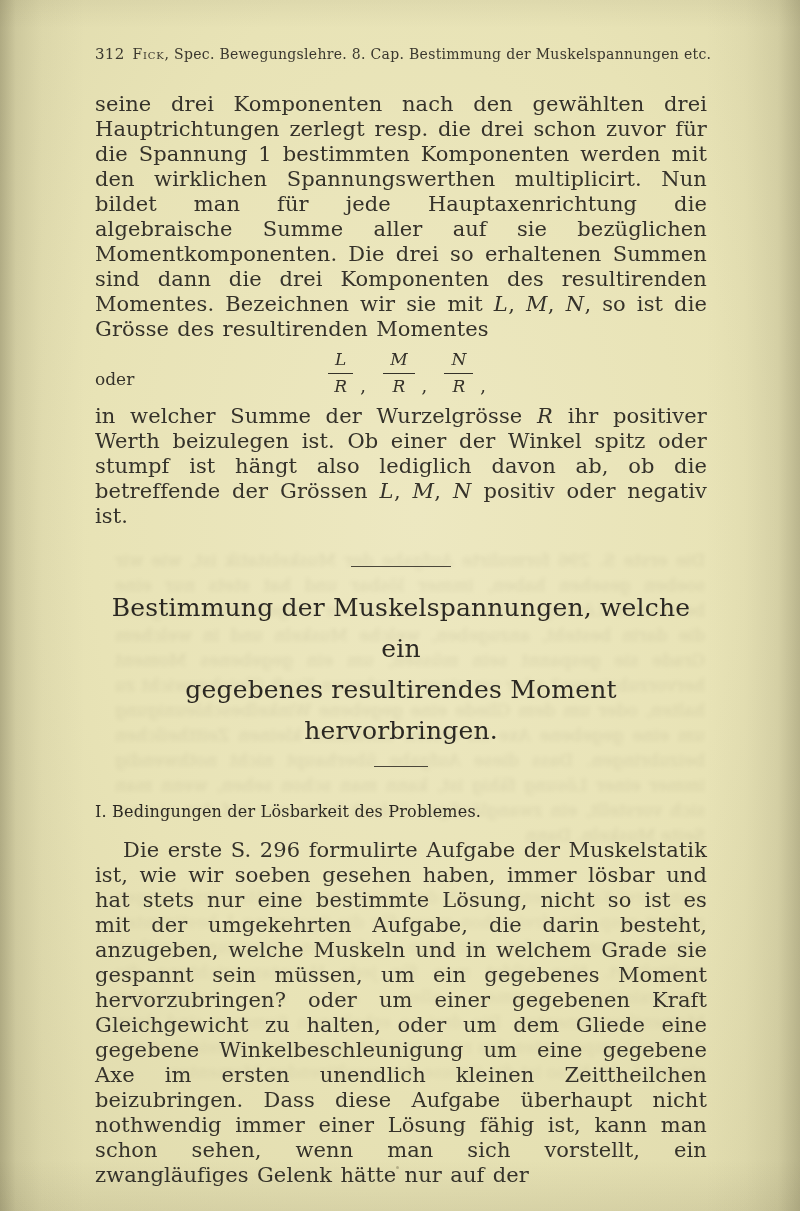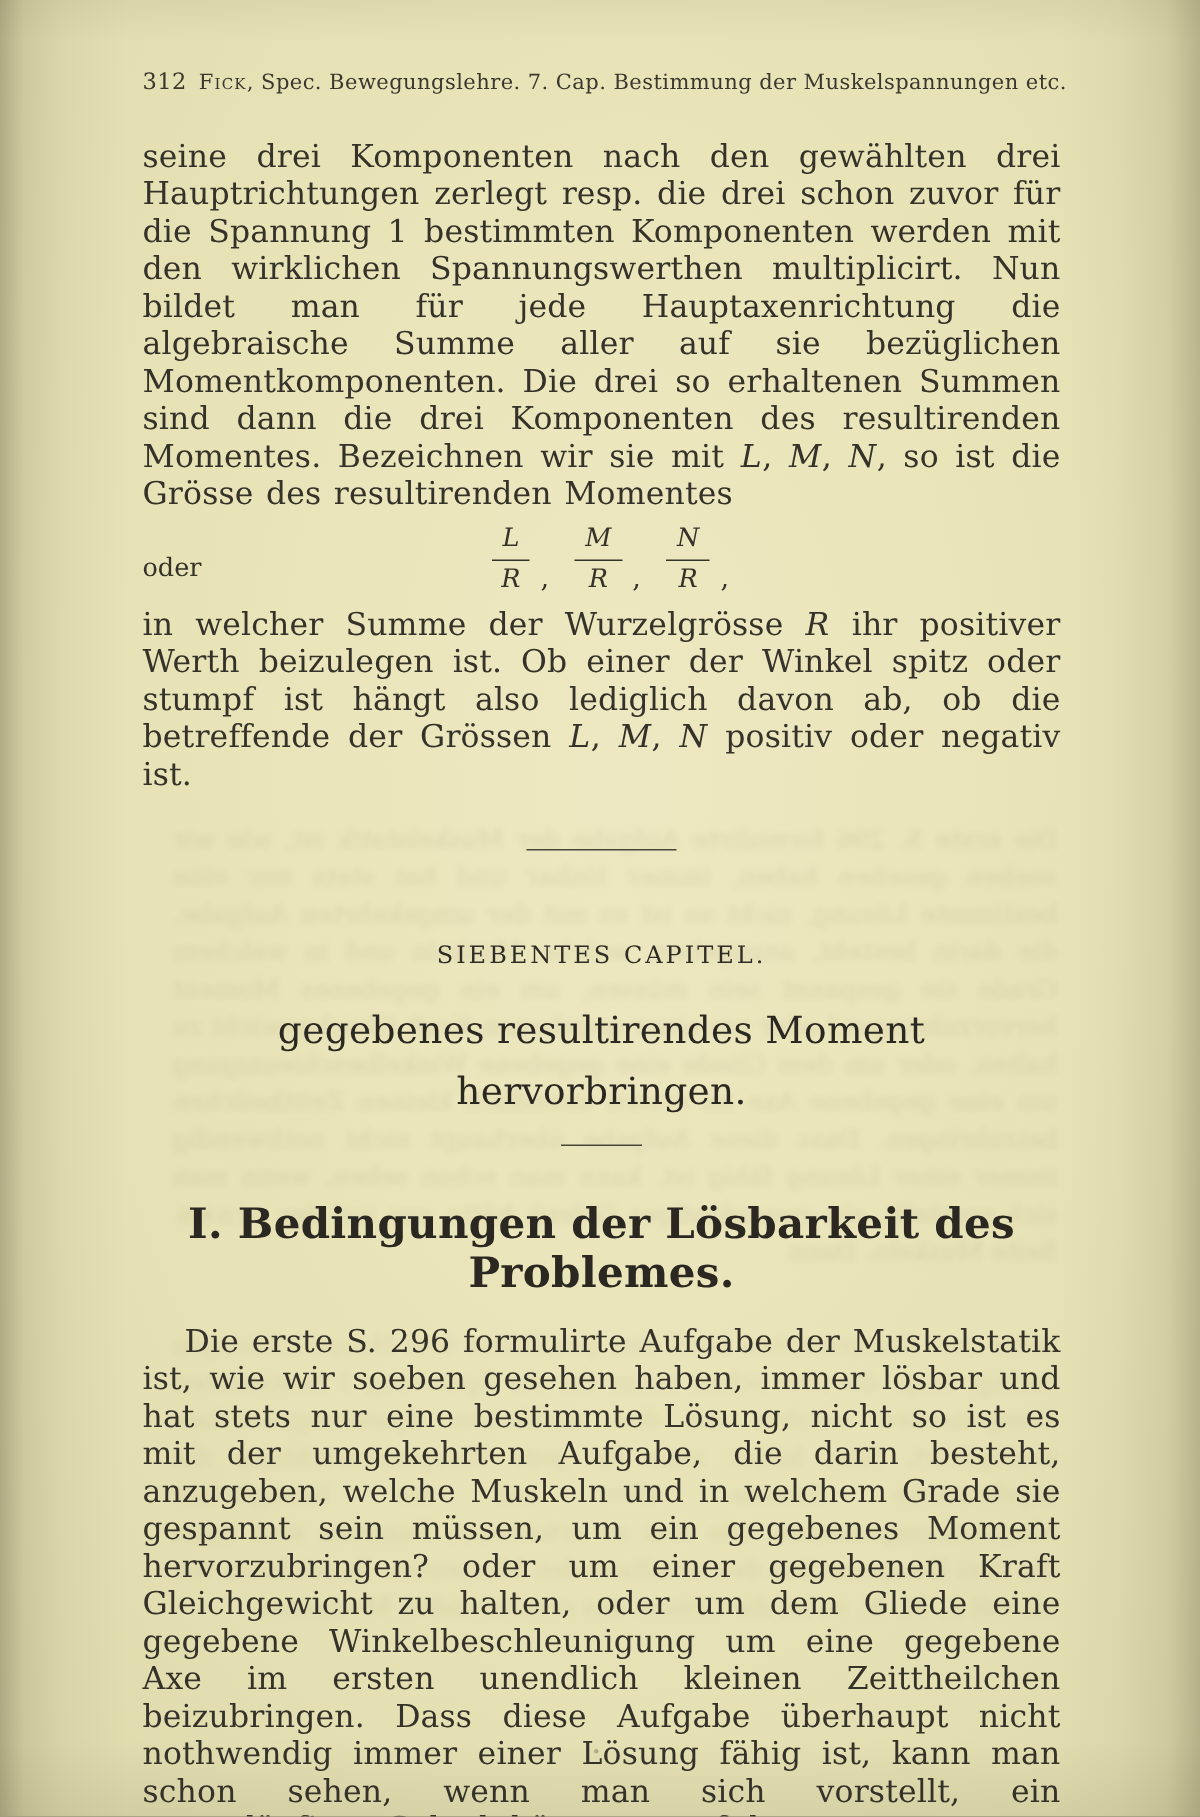--- a/index.html
+++ b/index.html
@@ -48,21 +48,21 @@
   .frac .num{display:block;padding:0 7px 3px;border-bottom:1.4px solid var(--ink);}
   .frac .den{display:block;padding-top:3px;}
   .fcomma{display:inline-block;vertical-align:-14px;font-size:18px;}
   
   .rule{border:0;border-top:1.6px solid var(--rule);height:0;}
   .rule-long{width:100px;margin:37px auto 0;}
   .rule-short{width:54px;margin:15px auto 0;}
   
   .kicker{margin-top:60px;text-align:center;font-size:16px;letter-spacing:2px;color:#2f2c25;}
   .chapter-title{margin-top:20px;text-align:center;font-size:25px;line-height:41px;color:#2b2822;letter-spacing:.2px;}
-  .section-heading{margin-top:35px;text-align:center;font-size:28px;font-weight:bold;color:#2b2822;letter-spacing:.2px;}
+  .section-heading{margin-top:35px;text-align:left;font-size:16px;font-weight:normal;color:#2b2822;letter-spacing:.2px;}
   .section-par{margin-top:17px;}
   
   .bleed{
     position:absolute;width:590px;overflow:hidden;
     transform:scaleX(-1);filter:blur(2.1px);opacity:.13;
     color:#6e6846;font-size:17px;line-height:25px;text-align:justify;
     pointer-events:none;user-select:none;
   }
   .bleed-1{left:115px;top:548px;height:300px;}
   .bleed-2{left:115px;top:885px;height:250px;opacity:.09;}
@@ -72,21 +72,21 @@
 <body>
 
 <div class="page">
 
   <div class="bleed bleed-1"><span>Die erste S. 296 formulirte Aufgabe der Muskelstatik ist, wie wir soeben gesehen haben, immer lösbar und hat stets nur eine bestimmte Lösung, nicht so ist es mit der umgekehrten Aufgabe, die darin besteht, anzugeben, welche Muskeln und in welchem Grade sie gespannt sein müssen, um ein gegebenes Moment hervorzubringen? oder um einer gegebenen Kraft Gleichgewicht zu halten, oder um dem Gliede eine gegebene Winkelbeschleunigung um eine gegebene Axe im ersten unendlich kleinen Zeittheilchen beizubringen. Dass diese Aufgabe überhaupt nicht nothwendig immer einer Lösung fähig ist, kann man schon sehen, wenn man sich vorstellt, ein zwangläufiges Gelenk hätte nur auf der </span><span class="sperr">einen</span><span> Seite Muskeln. Dann</span></div>
   <div class="bleed bleed-2"><span>seine drei Komponenten nach den gewählten drei Hauptrichtungen zerlegt resp. die drei schon zuvor für die Spannung 1 bestimmten Komponenten werden mit den wirklichen Spannungswerthen multiplicirt. Nun bildet man für jede Hauptaxenrichtung die algebraische Summe aller auf sie bezüglichen Momentkomponenten. Die drei so erhaltenen Summen sind dann die drei Komponenten des resultirenden Momentes. Bezeichnen wir sie mit </span><i>L</i><span>, </span><i>M</i><span>, </span><i>N</i><span>, so ist die Grösse des resultirenden Momentes</span></div>
 
   <div class="content">
 
     <div class="header">
-      <span class="pagenum">312</span><span class="smallcaps">Fick</span><span>, Spec. Bewegungslehre. 7. Cap. Bestimmung der Muskelspannungen etc.</span>
+      <span class="pagenum">312</span><span class="smallcaps">Fick</span><span>, Spec. Bewegungslehre. 8. Cap. Bestimmung der Muskelspannungen etc.</span>
     </div>
 
     <p class="body-par"><span>seine drei Komponenten nach den gewählten drei Hauptrichtungen zerlegt resp. die drei schon zuvor für die Spannung 1 bestimmten Komponenten werden mit den wirklichen Spannungswerthen multiplicirt. Nun bildet man für jede Hauptaxenrichtung die algebraische Summe aller auf sie bezüglichen Momentkomponenten. Die drei so erhaltenen Summen sind dann die drei Komponenten des resultirenden Momentes. Bezeichnen wir sie mit </span><i>L</i><span>, </span><i>M</i><span>, </span><i>N</i><span>, so ist die Grösse des resultirenden Momentes</span></p>
 
 
 
     <div class="frac-row">
       <span class="sind">oder</span>
       <span class="frac">
         <span class="num"><i>L</i></span>
@@ -99,23 +99,23 @@
       <span class="frac">
         <span class="num"><i>N</i></span>
         <span class="den"><i>R</i></span>
       </span><span class="fcomma">,</span>
     </div>
 
     <p class="body-par"><span>in welcher Summe der Wurzelgrösse </span><i>R</i><span> ihr positiver Werth beizulegen ist. Ob einer der Winkel spitz oder stumpf ist hängt also lediglich davon ab, ob die betreffende der Grössen </span><i>L</i><span>, </span><i>M</i><span>, </span><i>N</i><span> positiv oder negativ ist.</span></p>
 
     <hr class="rule rule-long">
 
-    <div class="kicker">SIEBENTES CAPITEL.</div>
 
     <div class="chapter-title">
+      <div>Bestimmung der Muskelspannungen, welche ein</div>
       <div>gegebenes resultirendes Moment hervorbringen.</div>
     </div>
 
     <hr class="rule rule-short">
 
     <div class="section-heading">I. Bedingungen der Lösbarkeit des Problemes.</div>
 
     <p class="body-par indent section-par"><span>Die erste S. 296 formulirte Aufgabe der Muskelstatik ist, wie wir soeben gesehen haben, immer lösbar und hat stets nur eine bestimmte Lösung, nicht so ist es mit der umgekehrten Aufgabe, die darin besteht, anzugeben, welche Muskeln und in welchem Grade sie gespannt sein müssen, um ein gegebenes Moment hervorzubringen? oder um einer gegebenen Kraft Gleichgewicht zu halten, oder um dem Gliede eine gegebene Winkelbeschleunigung um eine gegebene Axe im ersten unendlich kleinen Zeittheilchen beizubringen. Dass diese Aufgabe überhaupt nicht nothwendig immer einer Lösung fähig ist, kann man schon sehen, wenn man sich vorstellt, ein zwangläufiges Gelenk hätte nur auf der </span></p>
 
   </div>

